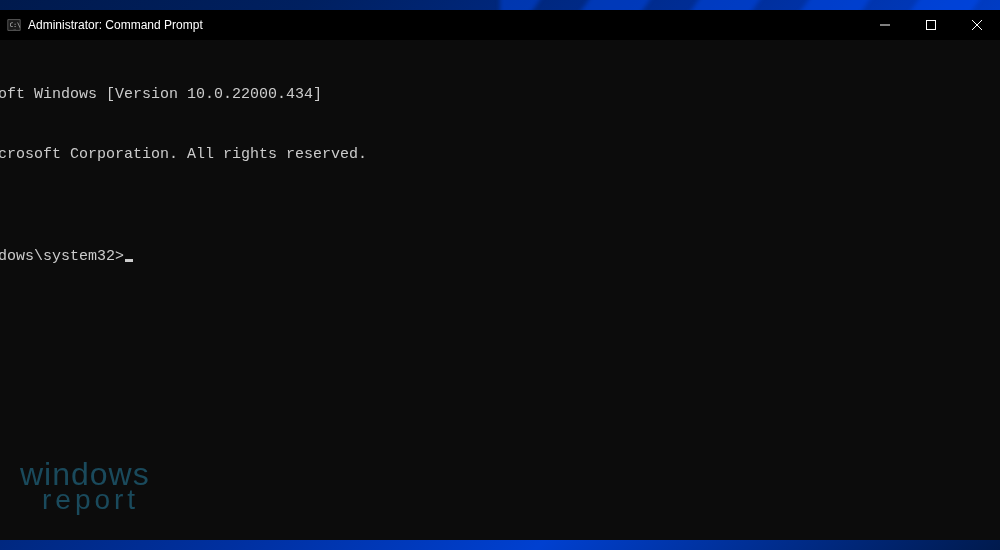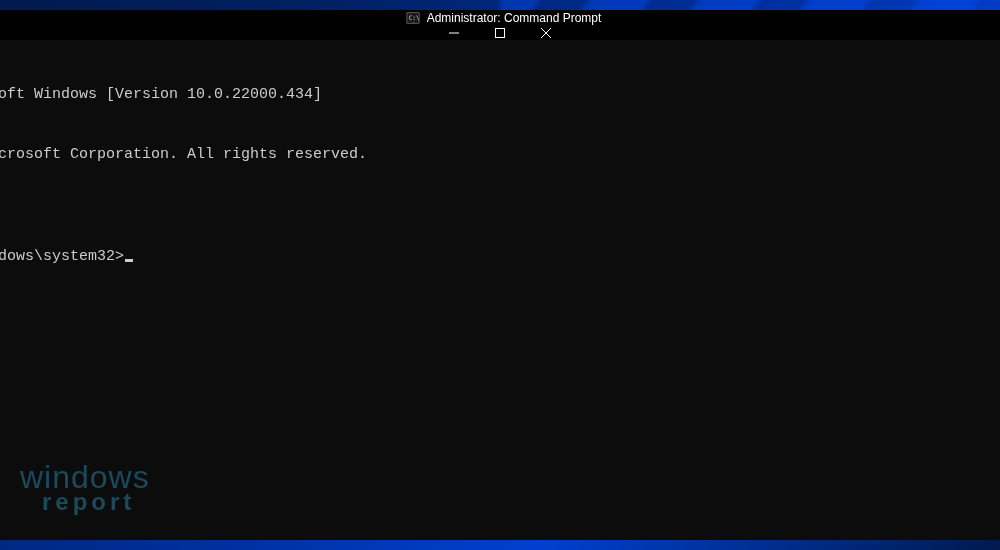--- a/index.html
+++ b/index.html
@@ -42,21 +42,20 @@
     }
     .titlebar {
       height: 30px;
       background: #000000;
       display: flex;
       align-items: center;
       justify-content: space-between;
       color: #ffffff;
       font-size: 12px;
       user-select: none;
-      flex-direction: column;
     }
     .titlebar-left {
       display: flex;
       align-items: center;
       gap: 6px;
       padding-left: 6px;
     }
     .app-icon {
       width: 16px;
       height: 16px;
@@ -122,23 +121,23 @@
       line-height: 0.85;
       pointer-events: none;
       margin-top: 8px;
     }
     .watermark .line1 {
       font-size: 32px;
       letter-spacing: 1px;
       font-weight: 300;
     }
     .watermark .line2 {
-      font-size: 24px;
+      font-size: 28px;
       letter-spacing: 4px;
-      font-weight: 700;
+      font-weight: 400;
       padding-left: 22px;
     }
   </style>
 </head>
 <body>
 
 <div class="bg-stripes"></div>
 
 <div class="window">
   <div class="titlebar">

